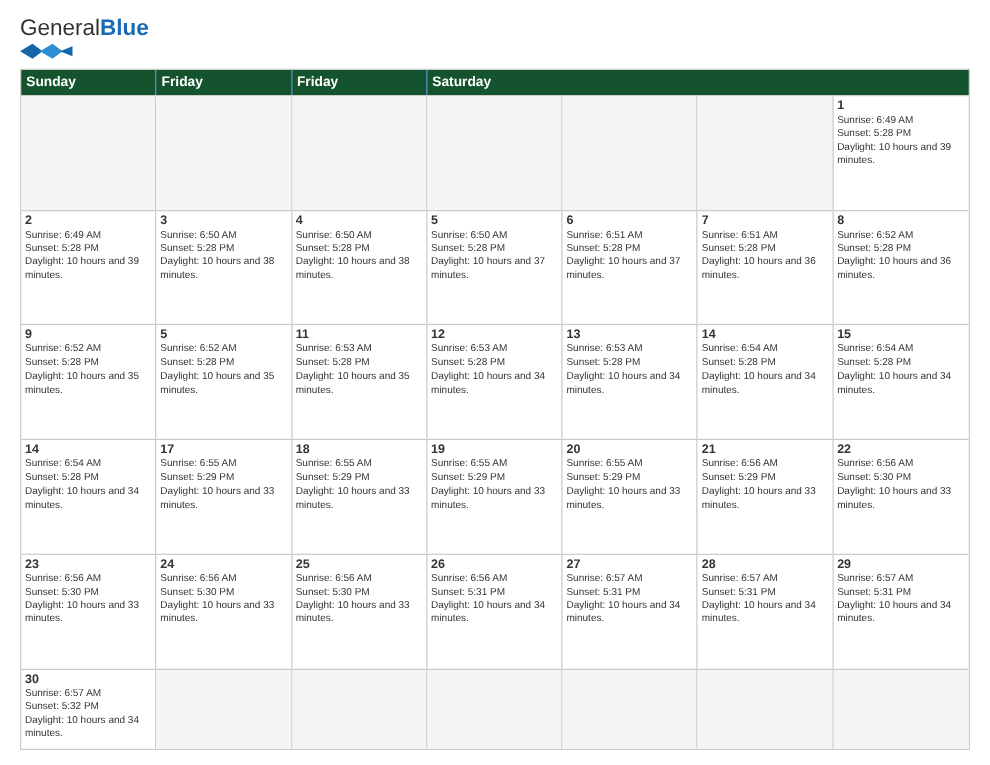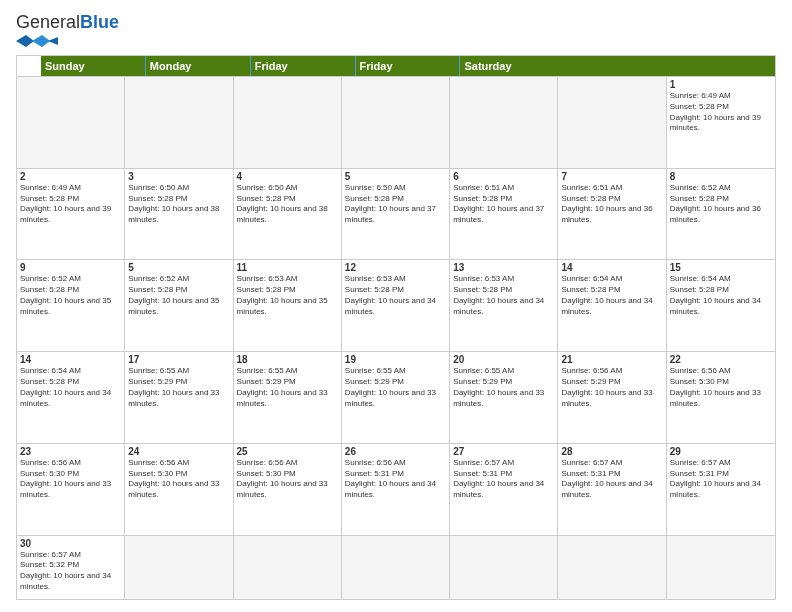--- a/index.html
+++ b/index.html
@@ -43,22 +43,21 @@
     }
     .calendar {
       flex: 1;
       display: flex;
       flex-direction: column;
       border: 1px solid #ccc;
     }
     .cal-header-row {
       display: grid;
       grid-template-columns: repeat(7, 1fr);
-      background: #4d7c0f;
-      margin-left: 24px;
+      background: #14532d;
     }
     .cal-header-cell {
       color: #fff;
       font-size: 11px;
       font-weight: bold;
       padding: 4px 4px;
       text-align: left;
       border-right: 1px solid #4a9ad4;
     }
     .cal-header-cell:last-child {
@@ -124,21 +123,20 @@
 </div>
     <div class="header-right">
       <div class="month-title"></div>
       <div class="location"></div>
     </div>
   </div>
 
   <div class="calendar">
     <div class="cal-header-row">
     <div class="cal-header-cell">Sunday</div>
-        <div class="cal-header-cell">Monday</div>
         <div class="cal-header-cell">Friday</div>
         <div class="cal-header-cell">Friday</div>
         <div class="cal-header-cell">Saturday</div>
       </div>
     <div class="cal-body">
     <div class="cal-row">
           <div class="cal-cell empty"></div>
           <div class="cal-cell empty"></div>
           <div class="cal-cell empty"></div>
           <div class="cal-cell empty"></div>

